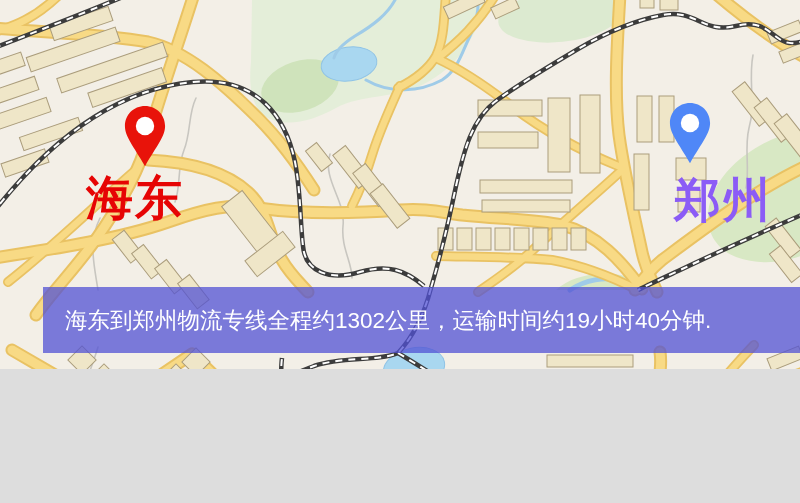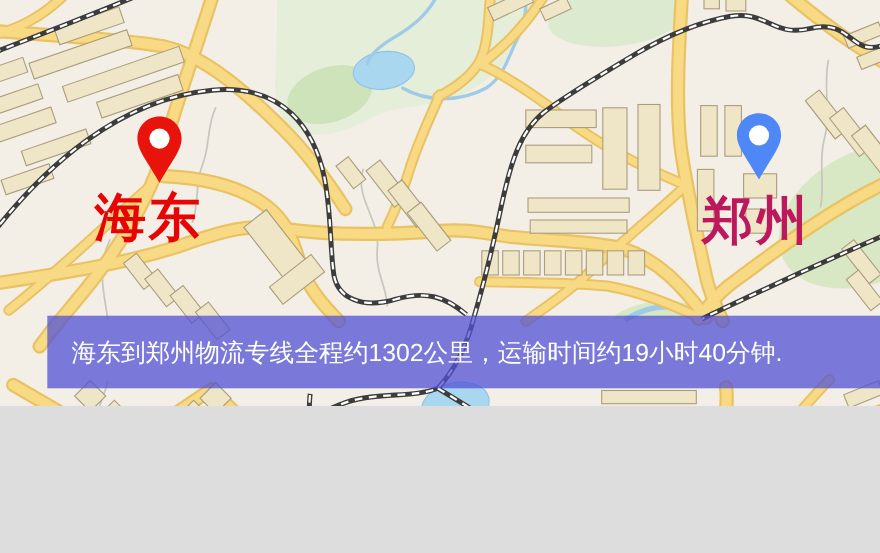--- a/index.html
+++ b/index.html
@@ -272,17 +272,17 @@
   <svg class="pin" style="left:122px;top:104px;" viewBox="0 0 24 34">
     <path d="M12 1 C6 1 1.5 5.6 1.5 11.5 C1.5 17 6 22 12 32.5 C18 22 22.5 17 22.5 11.5 C22.5 5.6 18 1 12 1 Z" fill="#e8130a"></path>
     <circle cx="12" cy="11.5" r="4.8" fill="#ffffff"></circle>
   </svg>
   <div class="city-label" style="left: 86px; top: 174px; color: rgb(230, 4, 4);">海东</div>
 
   <svg class="pin" style="left:667px;top:101px;" viewBox="0 0 24 34">
     <path d="M12 1 C6 1 1.5 5.6 1.5 11.5 C1.5 17 6 22 12 32.5 C18 22 22.5 17 22.5 11.5 C22.5 5.6 18 1 12 1 Z" fill="#4f87f7"></path>
     <circle cx="12" cy="11.5" r="4.8" fill="#ffffff"></circle>
   </svg>
-  <div class="city-label" style="left: 638px; top: 176px; color: #be185d;">郑州</div>
+  <div class="city-label" style="left: 674px; top: 176px; color: #8b5cf6;">郑州</div>
 
   <div class="banner" style="background-color: rgba(82, 82, 212, 0.75); color: rgb(255, 255, 255); margin-left: 43px;">海东到郑州物流专线全程约1302公里，运输时间约19小时40分钟.</div>
 
 </div>
 
 </body></html>

